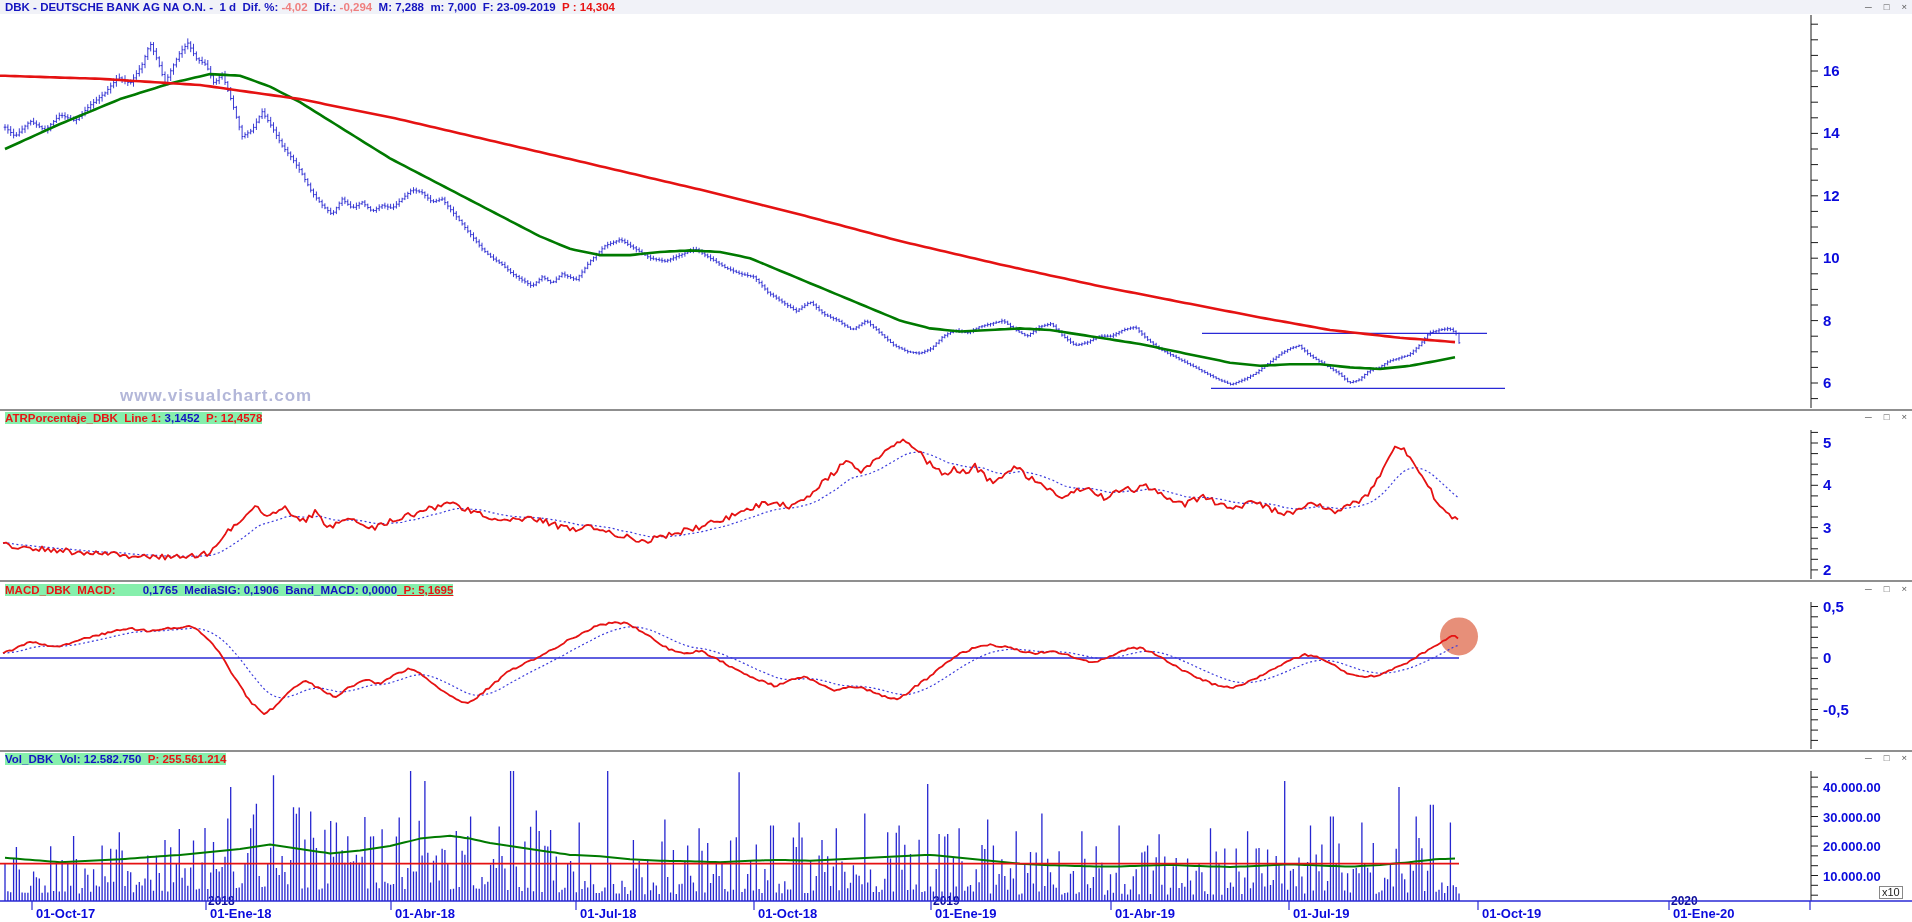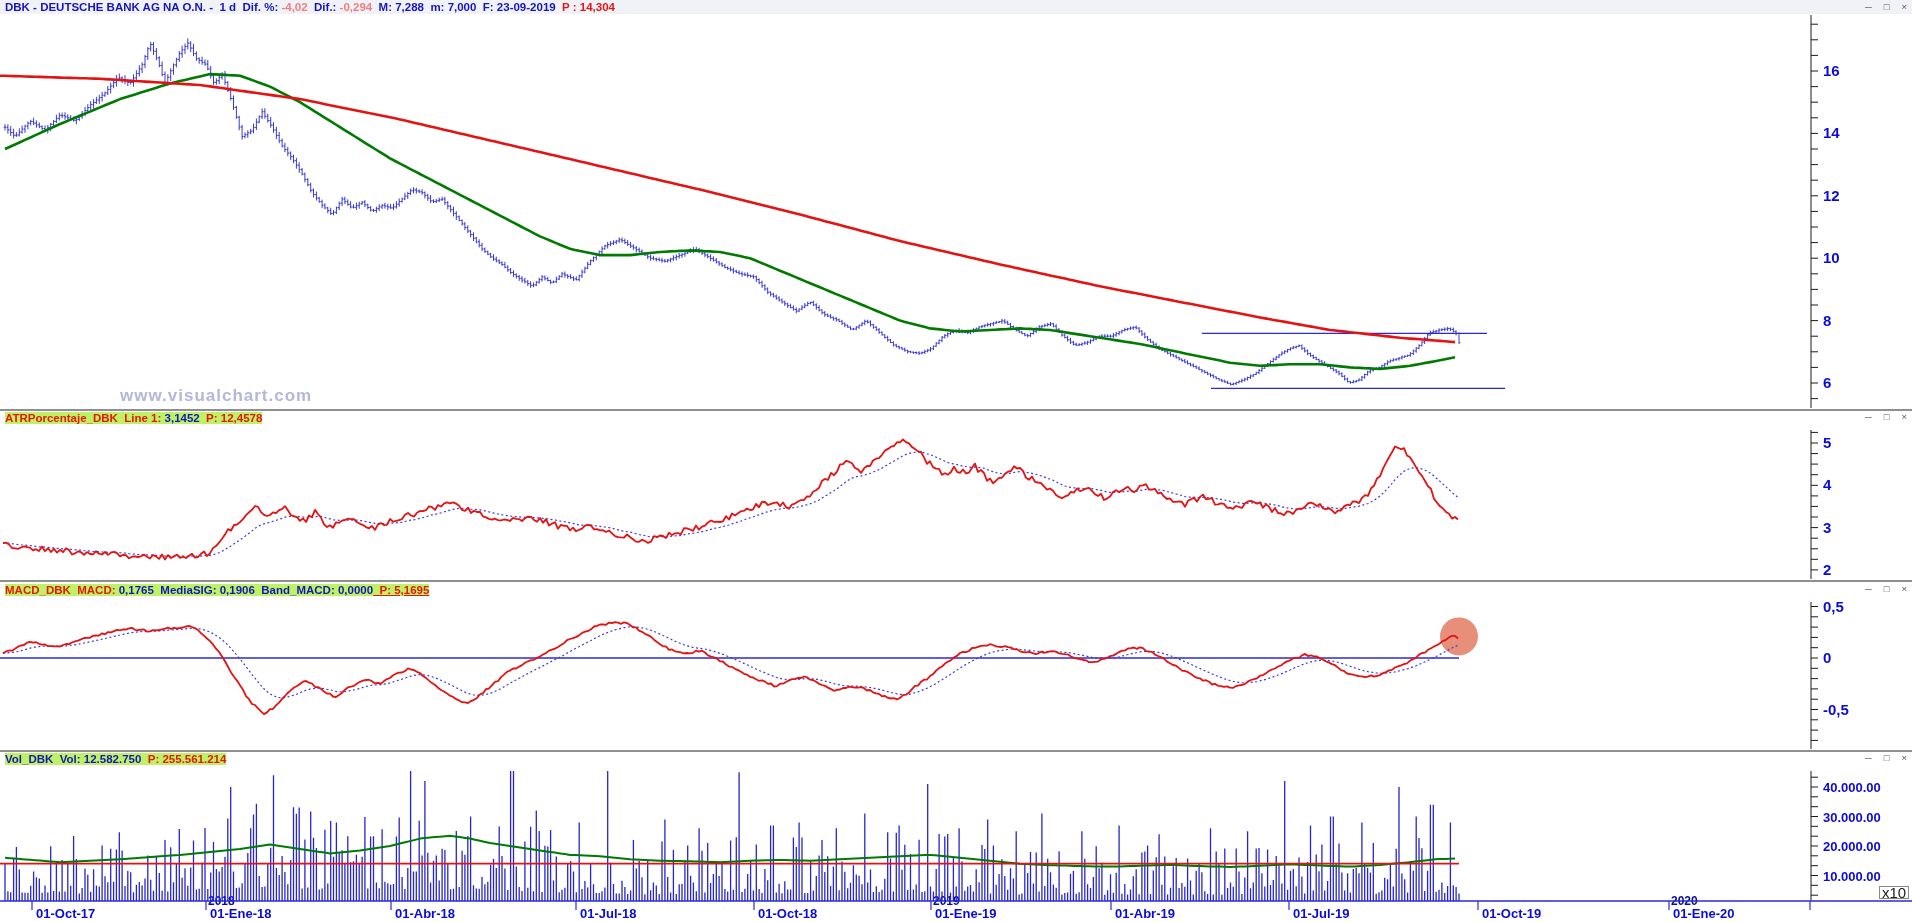--- a/index.html
+++ b/index.html
@@ -1,40 +1,40 @@
 <!DOCTYPE html>
 <html><head>
 <meta charset="utf-8">
 <style>
   html,body{margin:0;padding:0;background:#fff;}
   #app{position:relative;width:1912px;height:922px;background:#fff;overflow:hidden;
        font-family:"Liberation Sans",sans-serif;text-align:right;}
   .titlebar{position:absolute;left:0;top:0;width:1912px;height:14px;background:#f1f2f8;}
   .titleseg{position:absolute;left:5px;top:1px;font-size:11.5px;font-weight:bold;white-space:pre;}
-  .hdr{position:absolute;left:5px;font-size:11.5px;font-weight:bold;white-space:pre;background:#bef264;z-index:5;}
+  .hdr{position:absolute;left:5px;font-size:11.5px;font-weight:bold;white-space:pre;background:#86efac;z-index:5;}
   #hdr-atr{top:412px;}
   #hdr-macd{top:584px;}
   #hdr-vol{top:753px;}
   .sep{position:absolute;left:0;width:1912px;height:2px;background:#8f8f8f;z-index:4;}
   .winctl{position:absolute;right:5px;width:42px;height:12px;z-index:8;display:flex;justify-content:space-between;}
   .winctl span{font-size:9.5px;line-height:11px;color:#555;cursor:default;}
   #wm{position:absolute;left:73px;top:386px;font-size:17px;font-weight:bold;color:#b3b7d9;letter-spacing:1px;z-index:1;margin-left:47px;}
   #cv{position:absolute;left:0;top:0;z-index:2;}
-  #x10{position:absolute;left:1879px;top:886px;font-size:15px;color:#222;border:1px solid #888;
+  #x10{position:absolute;left:1879px;top:886px;font-size:11px;color:#222;border:1px solid #888;
        background:#fff;padding:0 2px;line-height:11px;z-index:6;}
 </style>
 </head>
 <body>
 
 <div id="app">
   <div class="titlebar">
     <div class="titleseg" id="title-seg"><span style="color: rgb(20, 20, 192);">DBK - DEUTSCHE BANK AG NA O.N. -  1 d  Dif. %: </span><span style="color: rgb(239, 127, 127);">-4,02</span><span style="color: rgb(20, 20, 192);">  Dif.: </span><span style="color: rgb(239, 127, 127);">-0,294</span><span style="color: rgb(20, 20, 192);">  M: 7,288  m: 7,000  F: 23-09-2019  </span><span style="color: rgb(232, 20, 20);">P : 14,304</span></div>
   </div>
   <div class="hdr" id="hdr-atr"><span style="color: rgb(232, 20, 20);">ATRPorcentaje_DBK  Line 1: </span><span style="color: rgb(20, 20, 192);">3,1452</span><span style="color: rgb(232, 20, 20);">  P: 12,4578</span></div>
-  <div class="hdr" id="hdr-macd"><span style="color: rgb(232, 20, 20);">MACD_DBK  MACD: </span><span style="color: rgb(20, 20, 192);">0,1765</span><span style="color: rgb(20, 20, 192);">  MediaSIG: 0,1906  Band_MACD: 0,0000</span><span style="color: rgb(232, 20, 20); text-decoration: underline;">  P: 5,1695</span></div>
+  <div class="hdr" id="hdr-macd"><span style="color: rgb(232, 20, 20);">MACD_DBK  MACD: </span><span style="color: rgb(20, 20, 192); margin-left: 24px;">0,1765</span><span style="color: rgb(20, 20, 192);">  MediaSIG: 0,1906  Band_MACD: 0,0000</span><span style="color: rgb(232, 20, 20); text-decoration: underline;">  P: 5,1695</span></div>
   <div class="hdr" id="hdr-vol"><span style="color: rgb(20, 20, 192);">Vol_DBK  Vol: 12.582.750</span><span style="color: rgb(232, 20, 20);">  P: 255.561.214</span></div>
 
   <div class="sep" style="top:409px"></div>
   <div class="sep" style="top:580px"></div>
   <div class="sep" style="top:750px"></div>
 
   <div id="wm">www.visualchart.com</div>
 
   <svg id="cv" width="1912" height="922">
       <defs>

